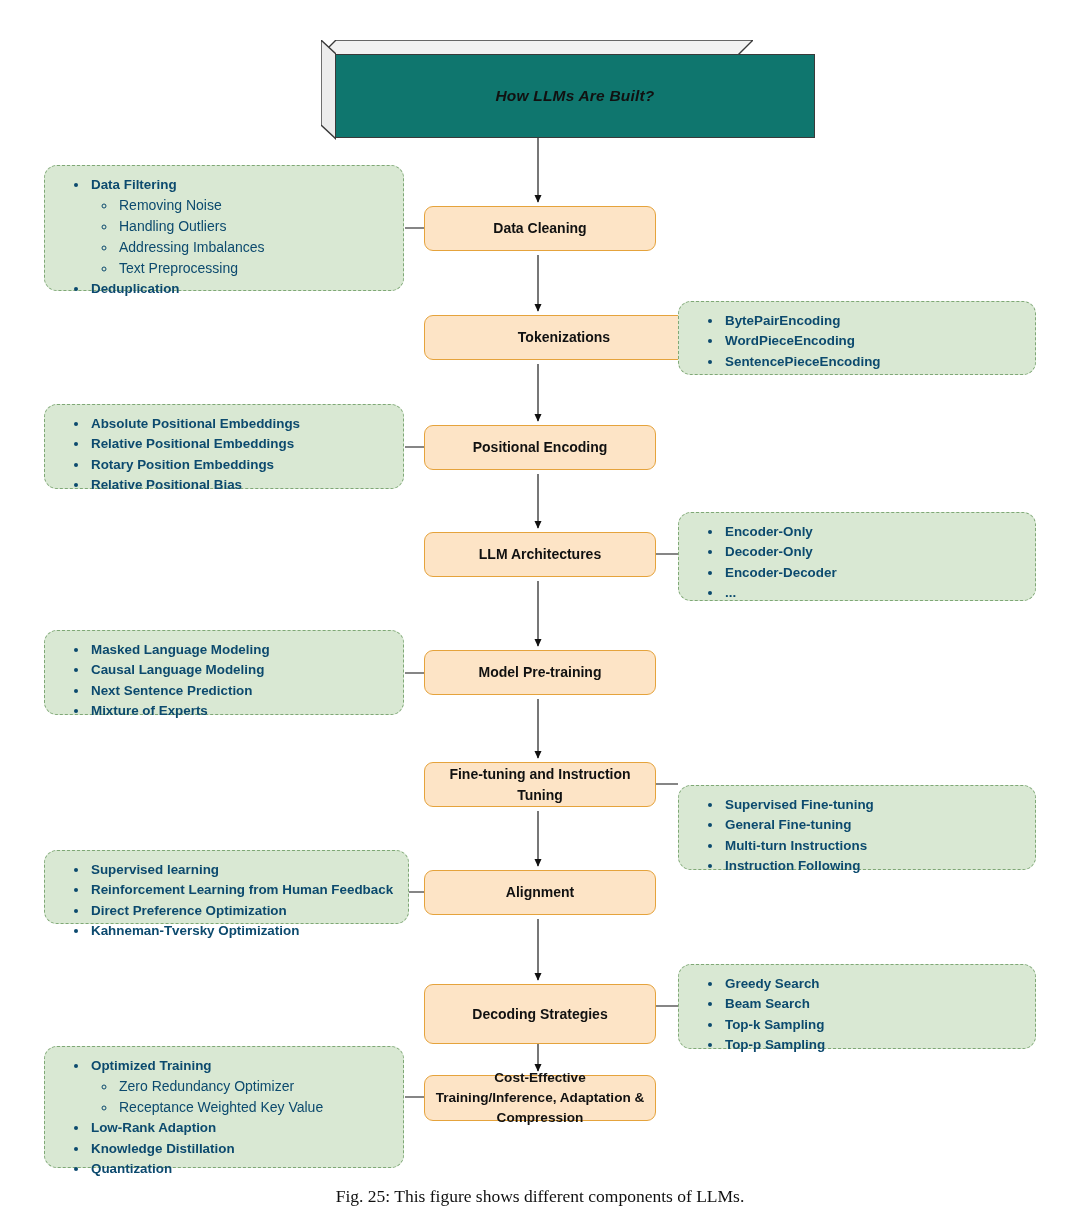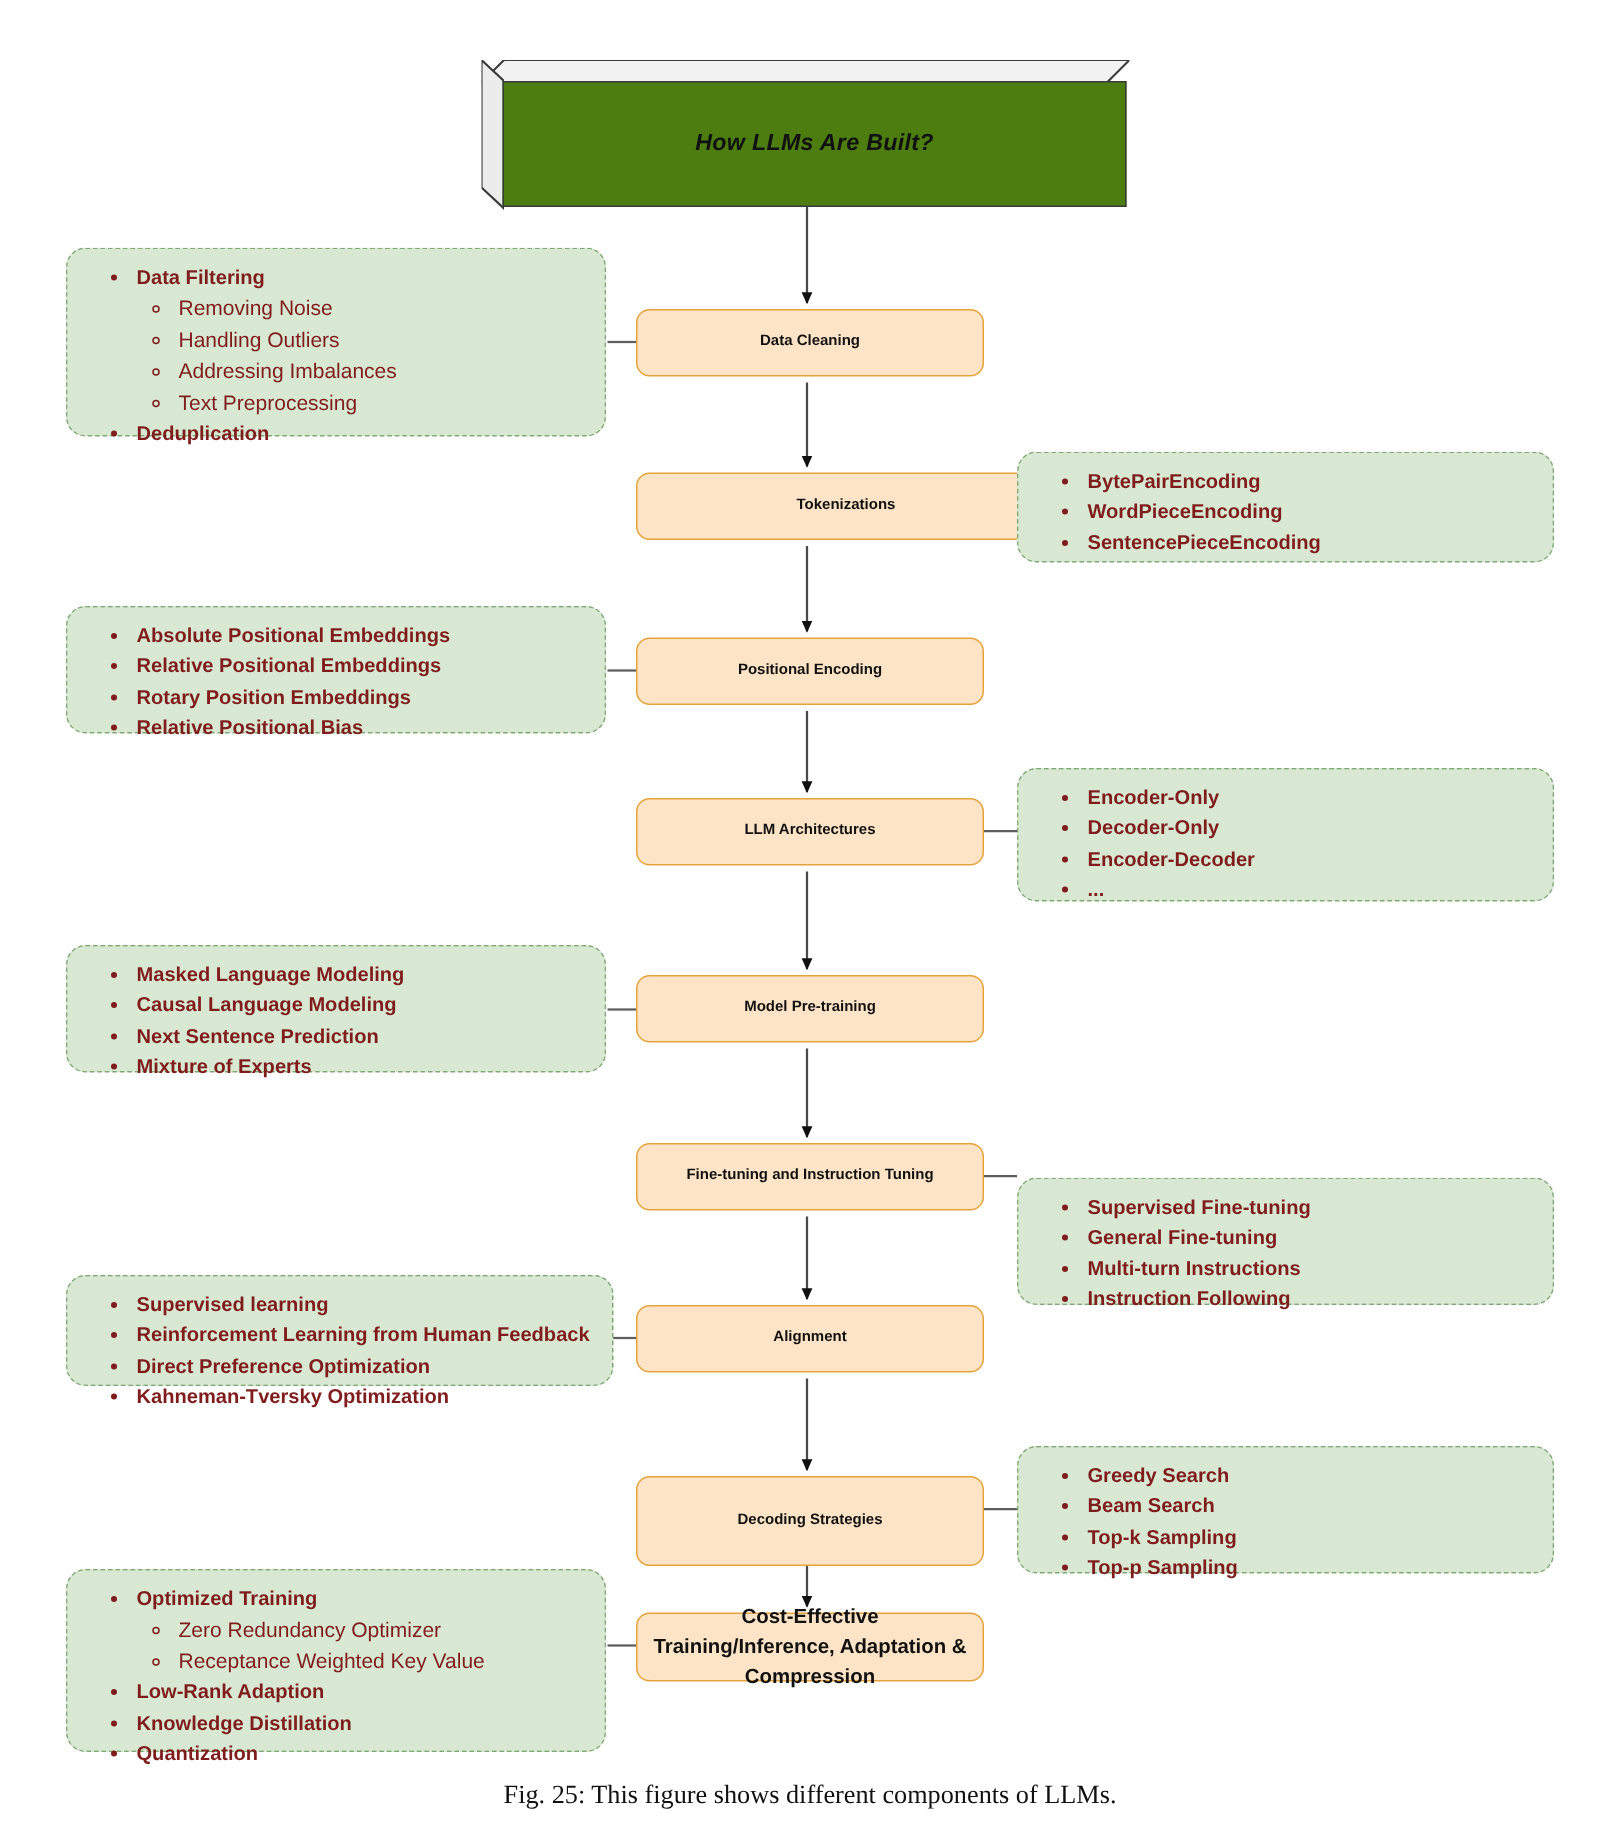--- a/index.html
+++ b/index.html
@@ -37,24 +37,24 @@
     position: absolute;
     left: 321px;
     top: 40px;
     width: 432px;
     height: 100px;
   }
   .title-box .face-front {
     position: absolute;
     left: 14px;
     top: 14px;
-    width: 416px;
+    width: 480px;
     height: 84px;
     box-sizing: border-box;
-    background: #4d7c0f;
+    background: #0f766e;
     border: 1.4px solid #3a3a3a;
     display: flex;
     align-items: center;
     justify-content: center;
   }
   .title-box .face-top {
     position: absolute;
     left: 0px;
     top: 0px;
     width: 432px;
@@ -79,21 +79,21 @@
   .node {
     position: absolute;
     box-sizing: border-box;
     background: #fde4c6;
     border: 1.6px solid #e5a33c;
     border-radius: 9px;
     display: flex;
     align-items: center;
     justify-content: center;
     text-align: center;
-    font-size: 10px;
+    font-size: 14px;
     font-weight: bold;
     color: #111111;
     line-height: 1.45;
     padding: 2px 8px;
   }
 
   
   .detail {
     position: absolute;
     box-sizing: border-box;
@@ -103,21 +103,21 @@
     padding: 9px 10px;
   }
   .detail ul {
     margin: 0;
     padding: 0 0 0 34px;
     list-style-type: disc;
   }
   .detail ul li {
     font-size: 13.4px;
     font-weight: bold;
-    color: #7f1d1d;
+    color: #0c4a6e;
     line-height: 1.52;
     padding-left: 2px;
   }
   .detail ul li::marker {
     font-size: 13px;
   }
   .detail ul ul {
     padding-left: 26px;
     list-style-type: circle;
     margin-top: 0px;

